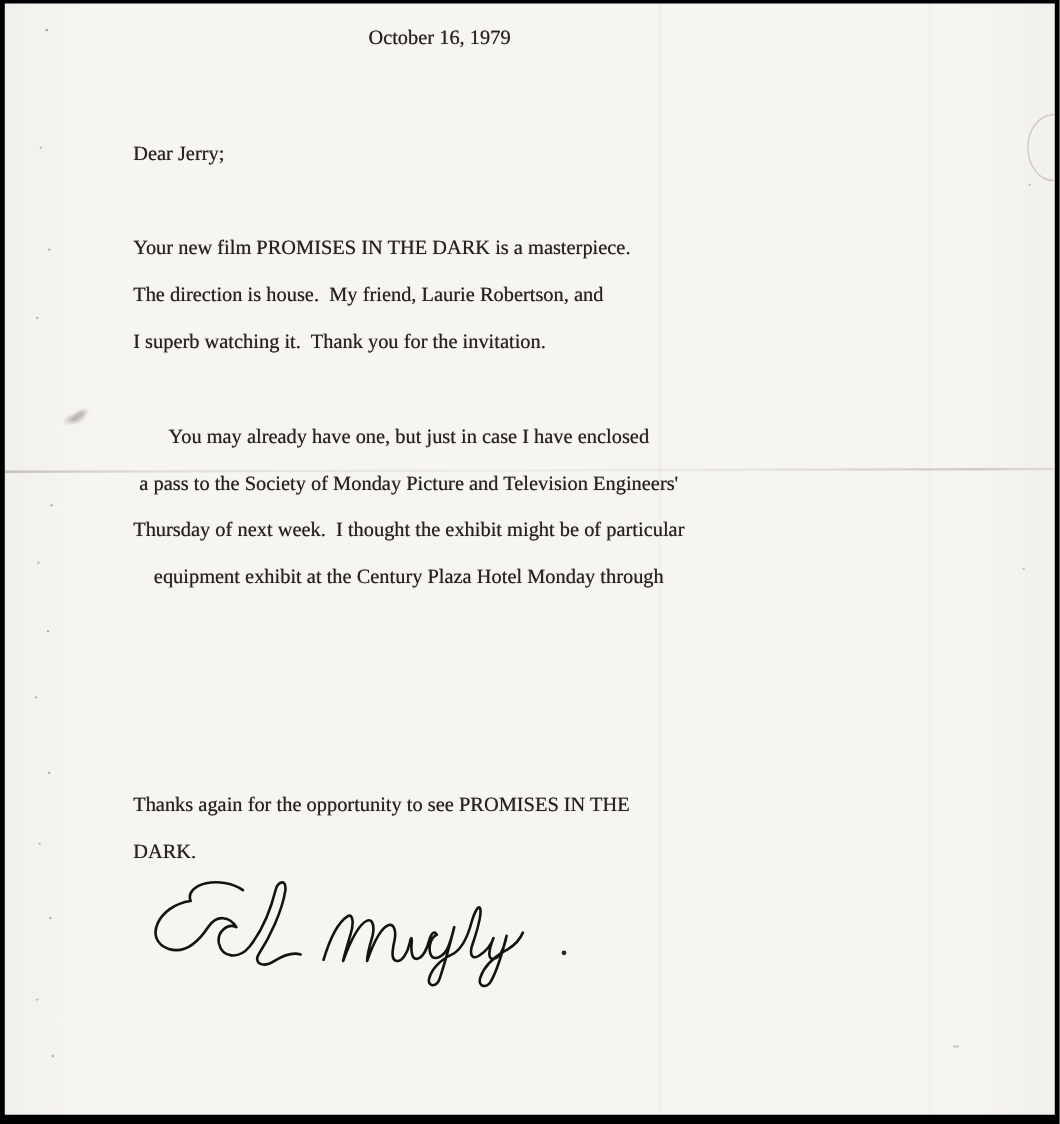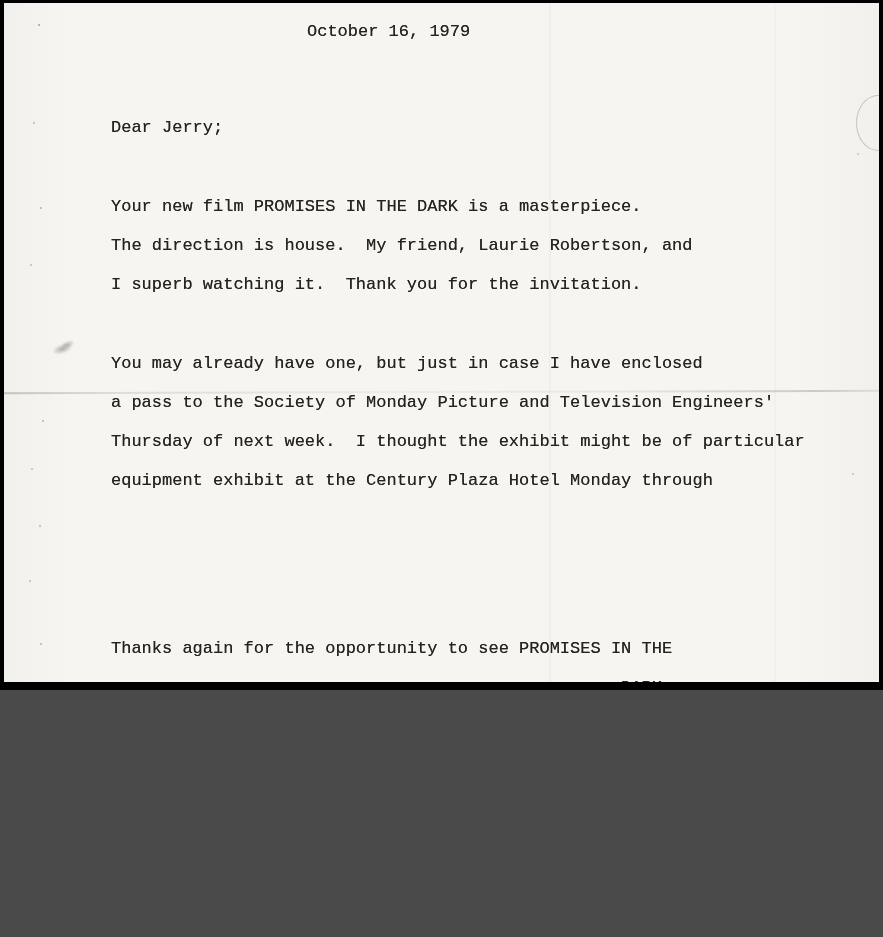--- a/index.html
+++ b/index.html
@@ -5,44 +5,44 @@
   :root {
     --paper: #f7f5f1;
     --ink: #26231e;
     --scan-border: #000000;
   }
   * { margin: 0; padding: 0; box-sizing: border-box; }
   html, body { background: #4a4a4a; }
   .page {
     position: relative;
     width: 883px;
-    height: 690px;
+    height: 937px;
     background:
       linear-gradient(90deg, rgba(0,0,0,0.018) 0%, rgba(0,0,0,0) 8%, rgba(0,0,0,0) 90%, rgba(0,0,0,0.02) 100%),
       var(--paper);
     border-style: solid;
     border-color: var(--scan-border);
     border-width: 3px 4px 8px 4px;
     overflow: hidden;
-    font-family: Liberation Mono, monospace;
+    font-family: Liberation Serif, serif;
     color: var(--ink);
   }
   .typed {
     position: absolute;
     font-size: 17px;
     line-height: 39px;
     letter-spacing: 0;
     text-shadow: 0 0 0.6px rgba(38,35,30,0.75);
   }
   .line { white-space: pre; }
   .date-line       { top: 9px;   left: 303px; }
   .salutation-line { top: 105px; left: 107px; text-align: right; }
   .para-1 { top: 184px; left: 107px; }
-  .para-2 { top: 341px; left: 107px; }
-  .para-3 { top: 626px; left: 107px; text-align: right; }
+  .para-2 { top: 341px; left: 107px; text-align: center; }
+  .para-3 { top: 648px; left: 107px; }
 
   .signature-block {
     position: absolute;
     top: 722px;
     left: 104px;
     width: 345px;
     height: 108px;
   }
   .signature-block svg { width: 100%; height: 100%; }
   .sig-stroke {

